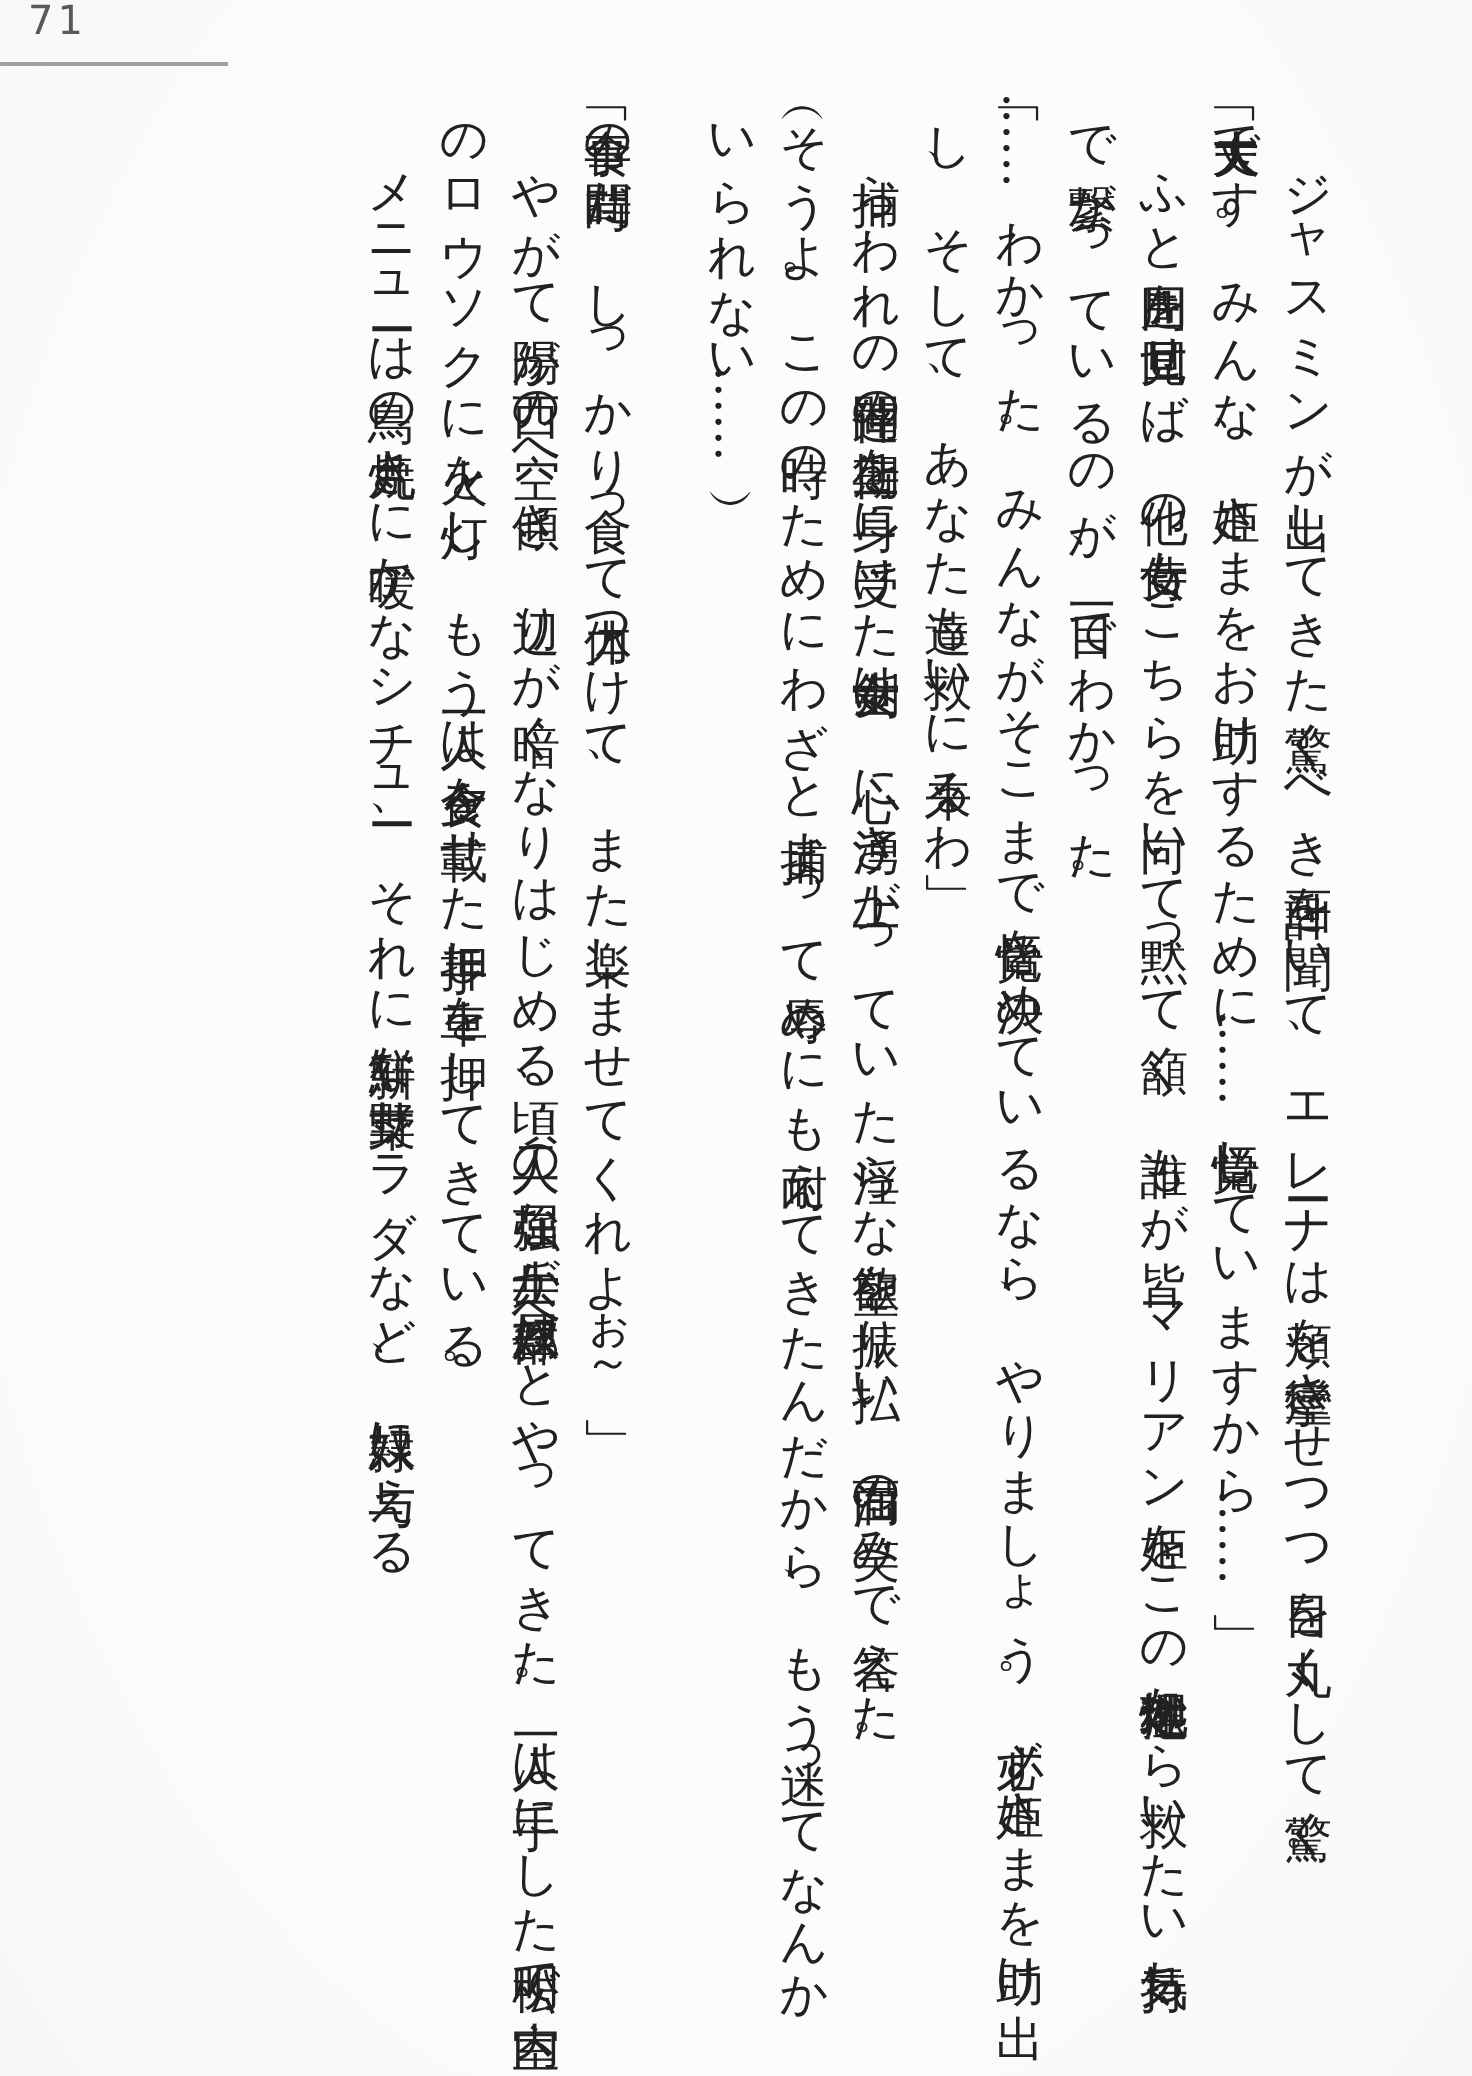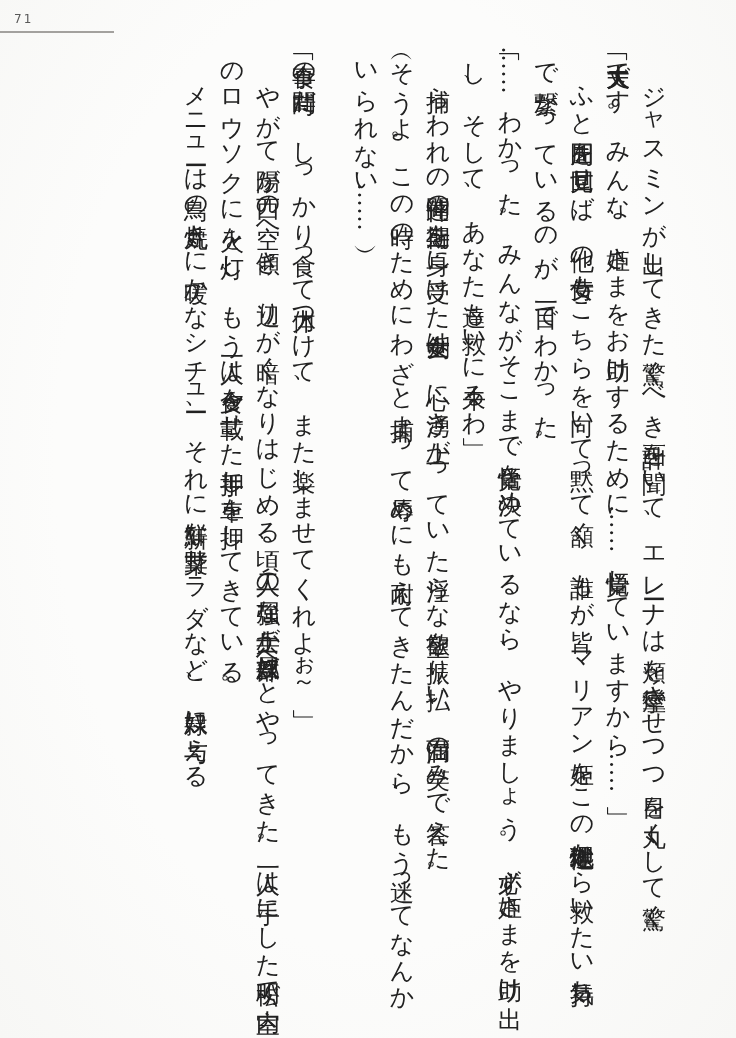--- a/index.html
+++ b/index.html
@@ -13,24 +13,24 @@
     overflow: hidden;
     background: #fbfbfa;
   }
   .page {
     position: absolute;
     inset: 0;
     background: radial-gradient(ellipse at 50% 45%, #fcfcfb 60%, #f7f7f5 100%);
   }
   .pagenum {
     position: absolute;
-    top: 13px;
+    top: 0;
     left: 14px;
     font-family: "DejaVu Sans", "Liberation Sans", sans-serif;
-    font-size: 12px;
+    font-size: 20px;
     line-height: 1;
     color: #595959;
     letter-spacing: 2px;
   }
   .pagenum-rule {
     position: absolute;
     top: 31px;
     left: 0;
     width: 114px;
     height: 2px;

